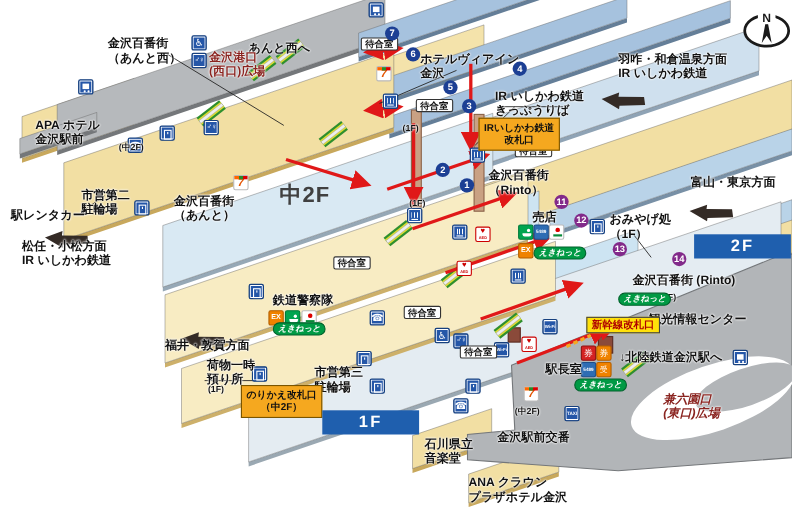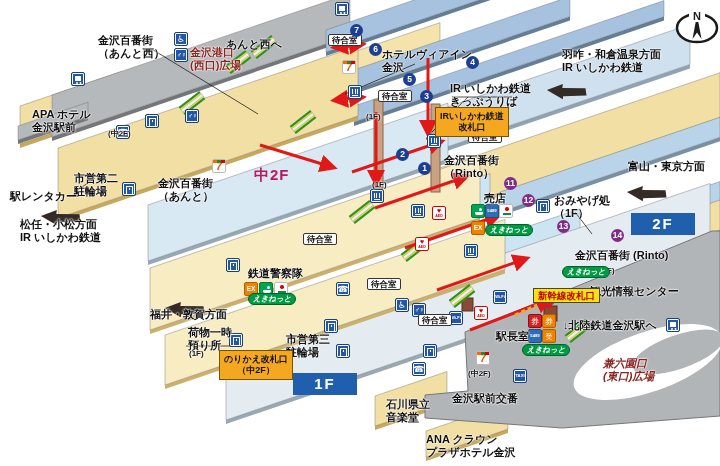--- a/index.html
+++ b/index.html
@@ -3,23 +3,23 @@
 <meta charset="utf-8">
 <style>
   html,body{margin:0;padding:0;background:#fff;}
   #map{position:relative;width:720px;height:466px;overflow:hidden;background:#fff;
        font-family:"Liberation Sans","DejaVu Sans",sans-serif;}
   #decks{position:absolute;left:0;top:0;z-index:0;}
   .lb{position:absolute;white-space:pre-line;font-weight:bold;font-size:11px;line-height:1.2;
       color:#111;z-index:6;text-shadow:0 0 2px #fff,0 0 2px #fff,0 0 1px #fff;}
   .lb.small{font-size:8px;}
   .lb.red{color:#8a2420;}
-  .lb.graybig{font-size:15px;color:#be185d;letter-spacing:1px;text-shadow:none;text-align:center;}
+  .lb.graybig{font-size:20px;color:#404040;letter-spacing:1px;text-shadow:none;text-align:center;}
   .lb.badge{background:#1f5fae;color:#fff;font-size:15px;width:56px;text-align:center;
-            padding:2px 4px;letter-spacing:2px;text-shadow:none;z-index:7;}
+            padding:2px 16px;letter-spacing:2px;text-shadow:none;z-index:7;}
   .lb.gateA{background:#f5a81f;border:1.5px solid #7a5500;padding:3px 4px;font-size:9px;
             text-align:center;text-shadow:none;z-index:7;}
   .lb.gateB{background:#ffe10a;border:1.5px solid #444;color:#b00000;padding:1px 4px;
             font-size:9.5px;text-align:center;text-shadow:none;z-index:7;}
   .lb.waiting{background:#fff;border:1px solid #333;padding:0 3px;font-size:8.5px;
               border-radius:2px;text-shadow:none;z-index:7;}
   .lb.ekinet{background:#009a44;border:1px solid #00632c;color:#fff;font-style:italic;
              font-size:7.5px;padding:0 4px 1px;border-radius:7px;text-shadow:none;z-index:7;}
   .num{position:absolute;width:13px;height:13px;border-radius:50%;color:#fff;z-index:7;
        font-size:8.5px;font-weight:bold;line-height:13px;text-align:center;}

